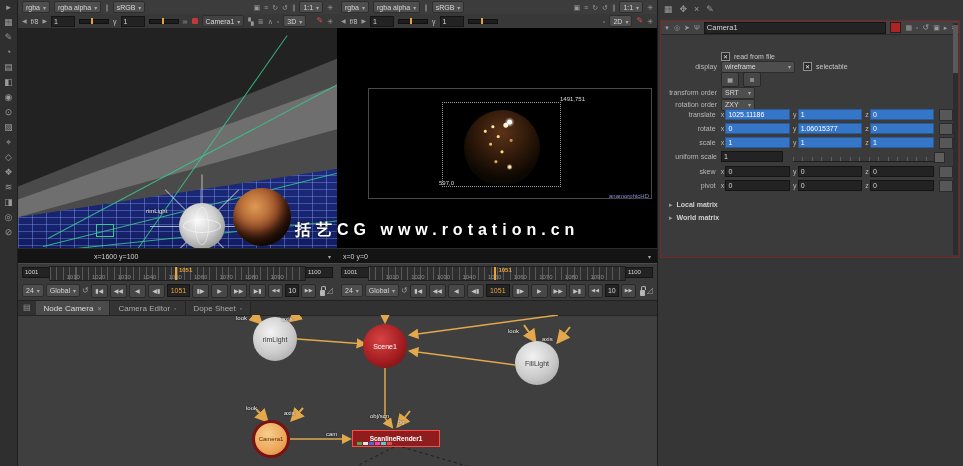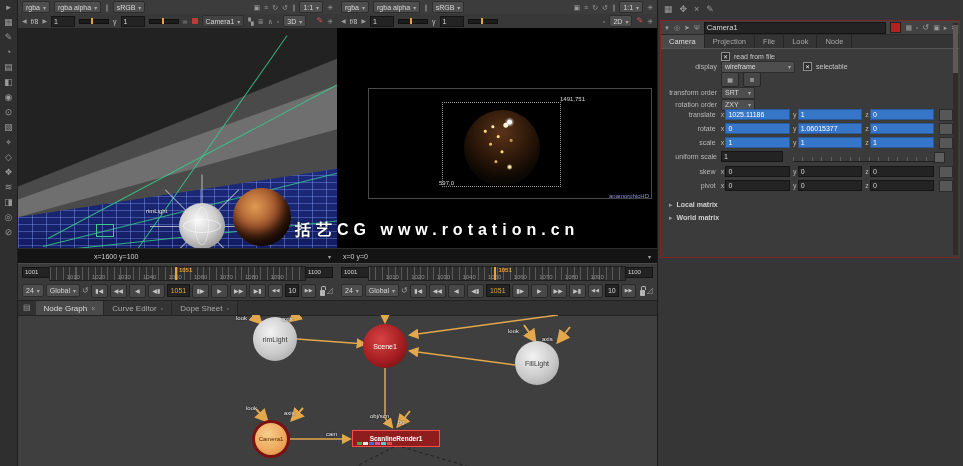--- a/index.html
+++ b/index.html
@@ -369,25 +369,25 @@
     <div style="flex:1"></div>
     <div class="lock"></div>
     <span class="ic" style="font-size:8px">◿</span>
   </div>
 </div>
 
 <div class="abs" style="left:18px;top:300px;width:639px;height:166px;background:#3f3f3f;border-top:1px solid #222;border-right:1px solid #222">
   <div class="flex" style="height:14px;background:#313131;border-bottom:1px solid #242424">
     <span class="ic" style="padding:0 5px;font-size:8px">▤</span>
     <div class="tab active">
-      <span>Node Graph</span>
+      <span>Node Camera</span>
         <span class="ic" style="font-size:7px">×</span>
       </div>
     <div class="tab">
-      <span>Curve Editor</span>
+      <span>Camera Editor</span>
         <span class="ic" style="font-size:7px">◦</span>
       </div>
     <div class="tab">
       <span>Dope Sheet</span>
         <span class="ic" style="font-size:7px">◦</span>
       </div>
   </div>
   <div class="abs" style="left:0;top:14px;width:639px;height:152px;overflow:hidden">
     <svg width="639" height="152" style="position:absolute;left:0;top:0;pointer-events:none">
       <defs>
@@ -476,37 +476,20 @@
       <div class="ibox" style="flex:1;height:10px;line-height:10px;font-size:7.5px">Camera1</div>
       <span style="width:9px;height:9px;background:#b22222;display:inline-block;border:1px solid #222"></span>
       <span class="ic" style="font-size:7px">▦</span>
       <span class="ic" style="font-size:7px">▫</span>
       <span class="ic" style="font-size:8px">↺</span>
       <span class="ic" style="font-size:7px">▣</span>
       <span class="ic" style="font-size:7px">▸</span>
       <span class="ic" style="font-size:8px">×</span>
     </div>
 
-    <div class="flex" style="height:13px;background:#343434;border-bottom:1px solid #555">
-      <div class="tab active" style="font-size:7.5px;height:13px">
-          <span>Camera</span>
-        </div>
-      <div class="tab" style="font-size:7.5px;height:13px">
-          <span>Projection</span>
-        </div>
-      <div class="tab" style="font-size:7.5px;height:13px">
-          <span>File</span>
-        </div>
-      <div class="tab" style="font-size:7.5px;height:13px">
-          <span>Look</span>
-        </div>
-      <div class="tab" style="font-size:7.5px;height:13px">
-          <span>Node</span>
-        </div>
-    </div>
 
     <div class="prow" style="top:30px">
       <span class="plbl"></span>
       <span class="cb">✕</span>
       <span style="margin-left:4px;color:#c8c8c8">read from file</span>
     </div>
 
     <div class="prow" style="top:40px">
       <span class="plbl">display</span>
       <div class="drop" style="width:66px;height:10px;justify-content:space-between">

